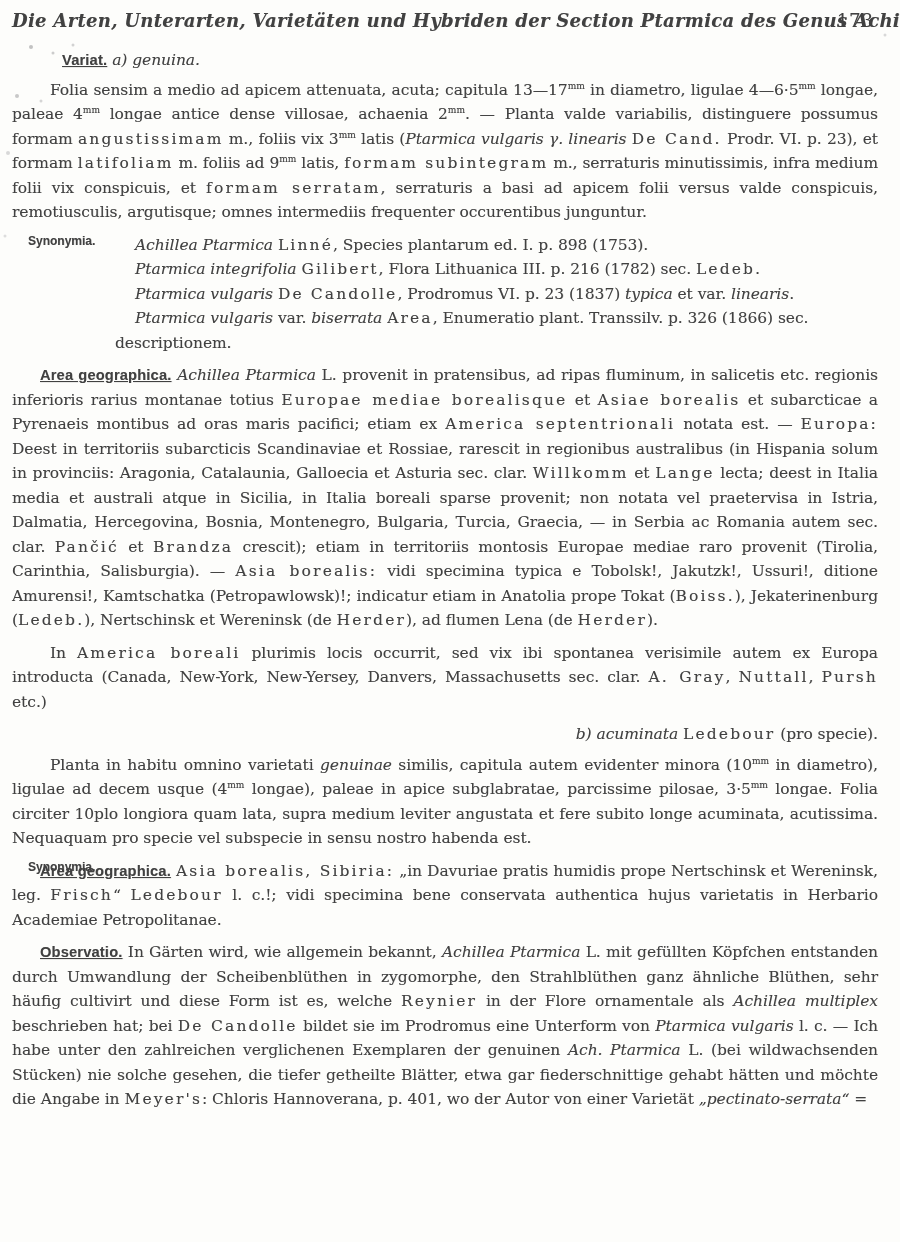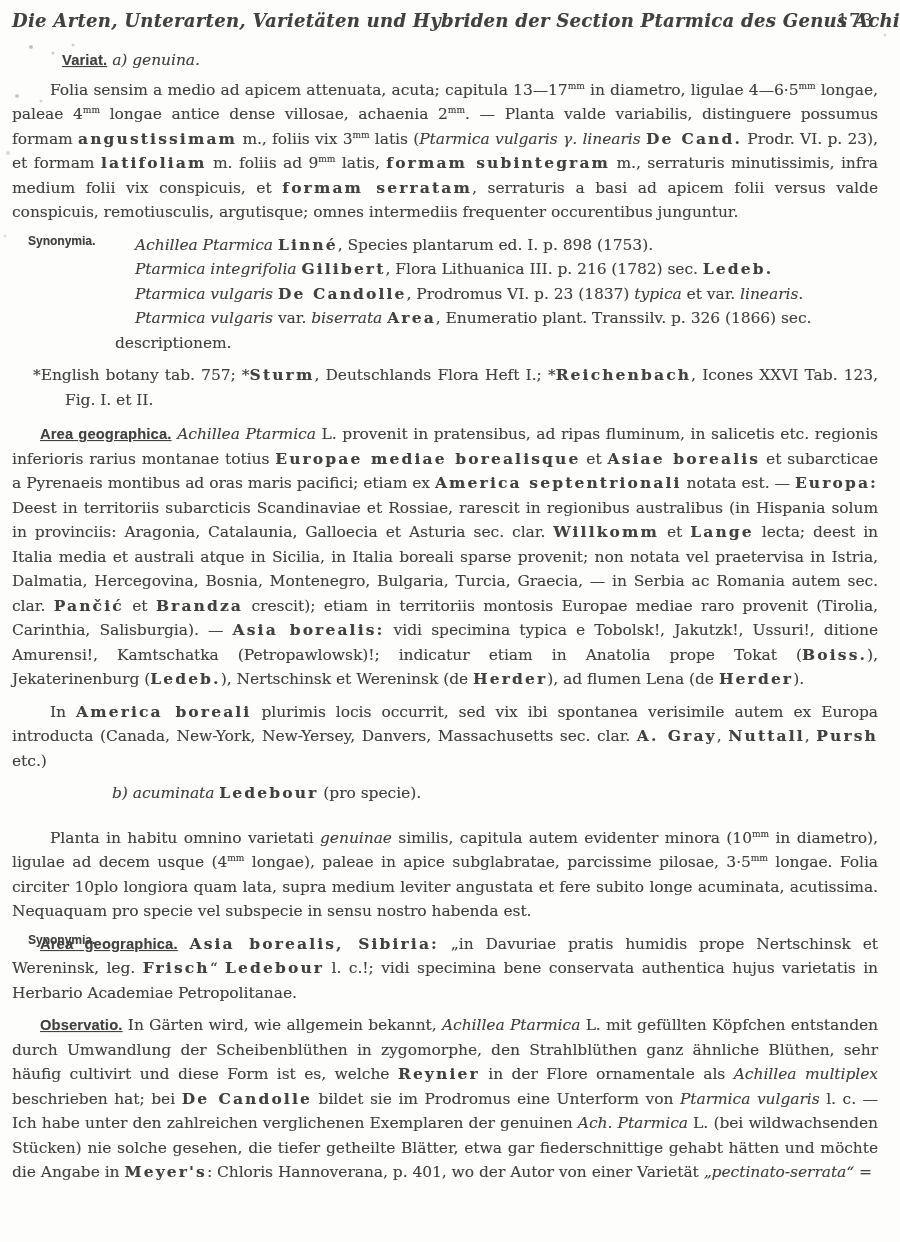--- a/index.html
+++ b/index.html
@@ -36,38 +36,38 @@
   }
   
   .para, .syn-entry, .refs, .h-variat, .h-acuminata {
     font-size: 15.4px;
     line-height: 24.5px;
   }
   .para { margin: 0 0 8px 0; text-align: justify; }
   .indent { text-indent: 38px; }
   .label-para { text-indent: 28px; }
   .h-variat { margin: 0 0 5px 50px; }
-  .h-acuminata { margin: 8px 0 20px 100px; }
+  .h-acuminata { margin: 8px 0 6px 100px; text-align: right; }
   .syn { position: relative; margin: 0 0 8px 0; }
   .syn-label {
     position: absolute;
     left: 16px; top: 1px;
     font-family: "Liberation Sans", sans-serif;
     font-weight: 700;
     font-size: 12px;
   }
   .syn-entry { margin-left: 103px; text-indent: 20px; }
   .refs {
     margin: 0 0 10px 53px;
     text-indent: -32px;
     text-align: justify;
   }
   
   .seg-i { font-style: italic; }
-  .seg-s { letter-spacing: 2.2px; font-weight: bold; }
+  .seg-s { letter-spacing: 2.2px; }
   .seg-b {
     font-family: "Liberation Sans", sans-serif;
     font-weight: 700;
     font-size: 14.6px;
     letter-spacing: 0.2px;
     text-decoration: underline;
   }
   .seg-sup {
     font-size: 9px;
     vertical-align: 6px;
@@ -109,21 +109,20 @@
   <p class="para indent"><span>Folia sensim a medio ad apicem attenuata, acuta; capitula 13—17</span><span class="seg-sup">mm</span><span> in diametro, ligulae 4—6·5</span><span class="seg-sup">mm</span><span> longae, paleae 4</span><span class="seg-sup">mm</span><span> longae antice dense villosae, achaenia 2</span><span class="seg-sup">mm</span><span>. — Planta valde variabilis, distinguere possumus formam </span><span class="seg-s">angustissimam</span><span> m., foliis vix 3</span><span class="seg-sup">mm</span><span> latis (</span><span class="seg-i">Ptarmica vulgaris γ. linearis</span><span> </span><span class="seg-s">De Cand.</span><span> Prodr. VI. p. 23), et formam </span><span class="seg-s">latifoliam</span><span> m. foliis ad 9</span><span class="seg-sup">mm</span><span> latis, </span><span class="seg-s">formam subintegram</span><span> m., serraturis minutissimis, infra medium folii vix conspicuis, et </span><span class="seg-s">formam serratam</span><span>, serraturis a basi ad apicem folii versus valde conspicuis, remotiusculis, argutisque; omnes intermediis frequenter occurentibus junguntur.</span></p>
 
   <div class="syn">
     <span class="syn-label">Synonymia.</span>
     <div class="syn-entry"><span class="seg-i">Achillea Ptarmica</span><span> </span><span class="seg-s">Linné</span><span>, Species plantarum ed. I. p. 898 (1753).</span></div>
     <div class="syn-entry"><span class="seg-i">Ptarmica integrifolia</span><span> </span><span class="seg-s">Gilibert</span><span>, Flora Lithuanica III. p. 216 (1782) sec. </span><span class="seg-s">Ledeb.</span></div>
     <div class="syn-entry"><span class="seg-i">Ptarmica vulgaris</span><span> </span><span class="seg-s">De Candolle</span><span>, Prodromus VI. p. 23 (1837) </span><span class="seg-i">typica</span><span> et var. </span><span class="seg-i">linearis</span><span>.</span></div>
     <div class="syn-entry"><span class="seg-i">Ptarmica vulgaris</span><span> var. </span><span class="seg-i">biserrata</span><span> </span><span class="seg-s">Area</span><span>, Enumeratio plant. Transsilv. p. 326 (1866) sec. descriptionem.</span></div>
   </div>
 
-  <p class="refs"><span>*English botany tab. 757; *</span><span class="seg-s">Sturm</span><span>, Deutschlands Flora Heft I.; *</span><span class="seg-s">Reichenbach</span><span>, Icones XXVI Tab. 123, Fig. I. et II.</span></p>
 
   <p class="para label-para"><span class="seg-b">Area geographica.</span><span>  </span><span class="seg-i">Achillea Ptarmica</span><span> L. provenit in pratensibus, ad ripas fluminum, in salicetis etc. regionis inferioris rarius montanae totius </span><span class="seg-s">Europae mediae borealisque</span><span> et </span><span class="seg-s">Asiae borealis</span><span> et subarcticae a Pyrenaeis montibus ad oras maris pacifici; etiam ex </span><span class="seg-s">America septentrionali</span><span> notata est. — </span><span class="seg-s">Europa:</span><span> Deest in territoriis subarcticis Scandinaviae et Rossiae, rarescit in regionibus australibus (in Hispania solum in provinciis: Aragonia, Catalaunia, Galloecia et Asturia sec. clar. </span><span class="seg-s">Willkomm</span><span> et </span><span class="seg-s">Lange</span><span> lecta; deest in Italia media et australi atque in Sicilia, in Italia boreali sparse provenit; non notata vel praetervisa in Istria, Dalmatia, Hercegovina, Bosnia, Montenegro, Bulgaria, Turcia, Graecia, — in Serbia ac Romania autem sec. clar. </span><span class="seg-s">Pančić</span><span> et </span><span class="seg-s">Brandza</span><span> crescit); etiam in territoriis montosis Europae mediae raro provenit (Tirolia, Carinthia, Salisburgia). — </span><span class="seg-s">Asia borealis:</span><span> vidi specimina typica e Tobolsk!, Jakutzk!, Ussuri!, ditione Amurensi!, Kamtschatka (Petropawlowsk)!; indicatur etiam in Anatolia prope Tokat (</span><span class="seg-s">Boiss.</span><span>), Jekaterinenburg (</span><span class="seg-s">Ledeb.</span><span>), Nertschinsk et Wereninsk (de </span><span class="seg-s">Herder</span><span>), ad flumen Lena (de </span><span class="seg-s">Herder</span><span>).</span></p>
 
   <p class="para indent"><span>In </span><span class="seg-s">America boreali</span><span> plurimis locis occurrit, sed vix ibi spontanea verisimile autem ex Europa introducta (Canada, New-York, New-Yersey, Danvers, Massachusetts sec. clar. </span><span class="seg-s">A. Gray</span><span>, </span><span class="seg-s">Nuttall</span><span>, </span><span class="seg-s">Pursh</span><span> etc.)</span></p>
 
   <div class="h-acuminata"><span class="seg-i">b) acuminata</span><span> </span><span class="seg-s">Ledebour</span><span> (pro specie).</span></div>
 
   <p class="para indent"><span>Planta in habitu omnino varietati </span><span class="seg-i">genuinae</span><span> similis, capitula autem evidenter minora (10</span><span class="seg-sup">mm</span><span> in diametro), ligulae ad decem usque (4</span><span class="seg-sup">mm</span><span> longae), paleae in apice subglabratae, parcissime pilosae, 3·5</span><span class="seg-sup">mm</span><span> longae. Folia circiter 10plo longiora quam lata, supra medium leviter angustata et fere subito longe acuminata, acutissima. Nequaquam pro specie vel subspecie in sensu nostro habenda est.</span></p>
 
   <div class="syn">

